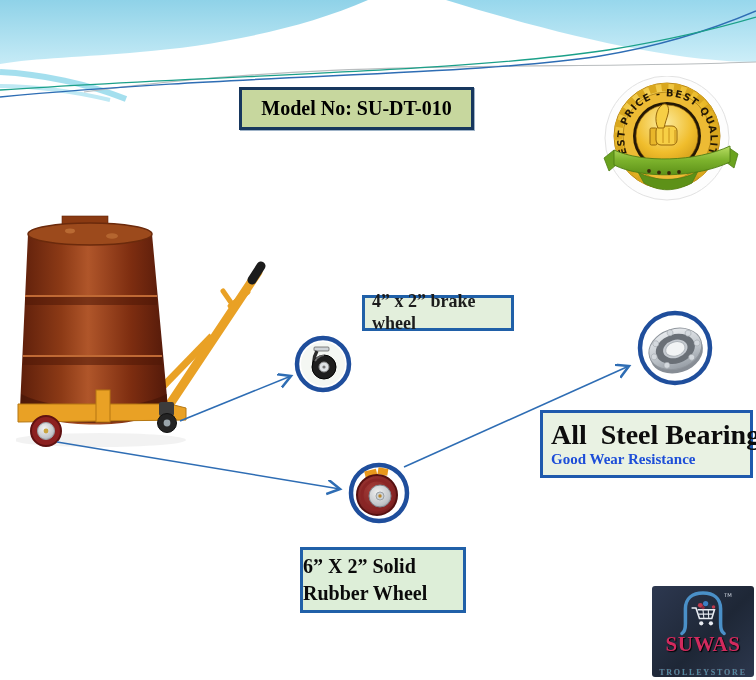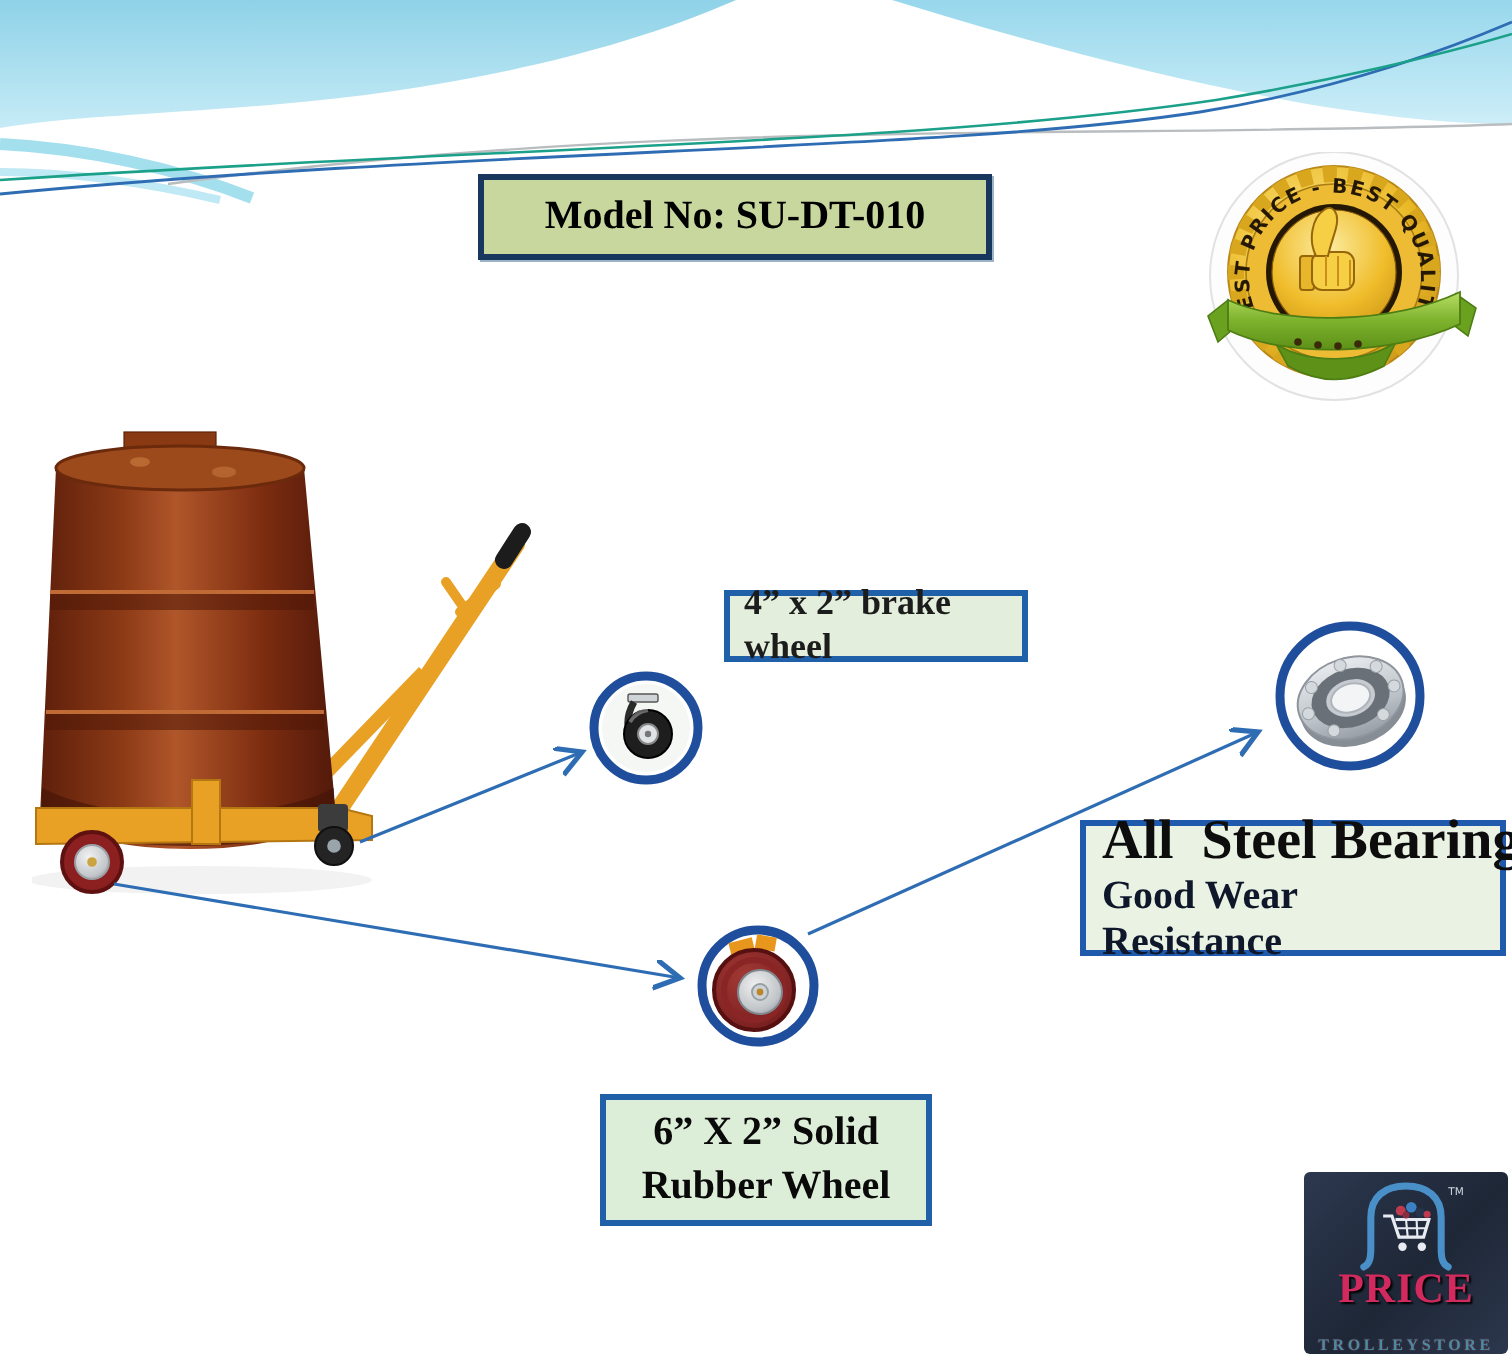--- a/index.html
+++ b/index.html
@@ -8,41 +8,41 @@
     background:#ffffff;font-family:"Liberation Serif",serif;
   }
   .abs{position:absolute;}
   
   .cbox{
     position:absolute;box-sizing:border-box;
     display:flex;flex-direction:column;justify-content:center;
     font-weight:bold;font-family:"Liberation Serif",serif;
   }
   .model-box{
-    left:239px;top:87px;width:257px;height:43px;
+    left:239px;top:87px;width:235px;height:43px;
     background:#c7d79e;border:3px solid #17375e;
     align-items:center;font-size:20px;color:#000;
     box-shadow:1px 1px 0 #9fb3c8;
   }
   .brake-box{
     left:362px;top:295px;width:152px;height:36px;
     background:#e3efdc;border:3px solid #2060a8;
     padding:2px 7px;font-size:18px;line-height:1.2;color:#1c1c1c;
   }
   .bearing-box{
     left:540px;top:410px;width:213px;height:68px;
     background:#e9f2e3;border:3px solid #1f5aad;
     padding:3px 8px;
   }
   .bearing-title{font-size:28px;color:#0d0d0d;white-space:pre;line-height:1.15;}
-  .bearing-sub{font-size:20px;color:#0f172a;line-height:1.15;}
+  .bearing-sub{font-size:15px;color:#1d4ed8;line-height:1.15;}
   .rubber-box{
     left:300px;top:547px;width:166px;height:66px;
     background:#ddeed8;border:3px solid #2060a8;
-    align-items:center;text-align:center;font-size:20px;color:#0a0a0a;line-height:1.35;
+    align-items:flex-start;text-align:center;font-size:20px;color:#0a0a0a;line-height:1.35;
   }
   
   .logo{
     left:652px;top:586px;width:102px;height:91px;
     background:linear-gradient(135deg,#2d3850 0%,#1e2736 55%,#2c374d 100%);
     border-radius:3px;display:flex;flex-direction:column;align-items:center;
   }
   .logo-brand{
     font-family:"Liberation Serif",serif;font-weight:bold;font-size:21px;
     color:#d22a5e;letter-spacing:.5px;margin-top:-3px;line-height:1;
@@ -274,15 +274,15 @@
       <circle cx="59" cy="42.5" r="2.4" fill="#e8ecf2" stroke="none"></circle>
     </g>
     <g stroke="none">
       <circle cx="47" cy="22" r="2.8" fill="#c03a4e"></circle>
       <circle cx="53" cy="20" r="3" fill="#3b7fc4"></circle>
       <circle cx="58" cy="23" r="2.6" fill="#26354d"></circle>
       <circle cx="50" cy="24.5" r="2" fill="#8a2b3f"></circle>
       <circle cx="62" cy="24" r="2" fill="#c03a4e"></circle>
     </g>
   </svg>
-  <div class="logo-brand">PRICE</div>
+  <div class="logo-brand">SUWAS</div>
   <div class="logo-sub">TROLLEYSTORE</div>
 </div>
 
 </body></html>

